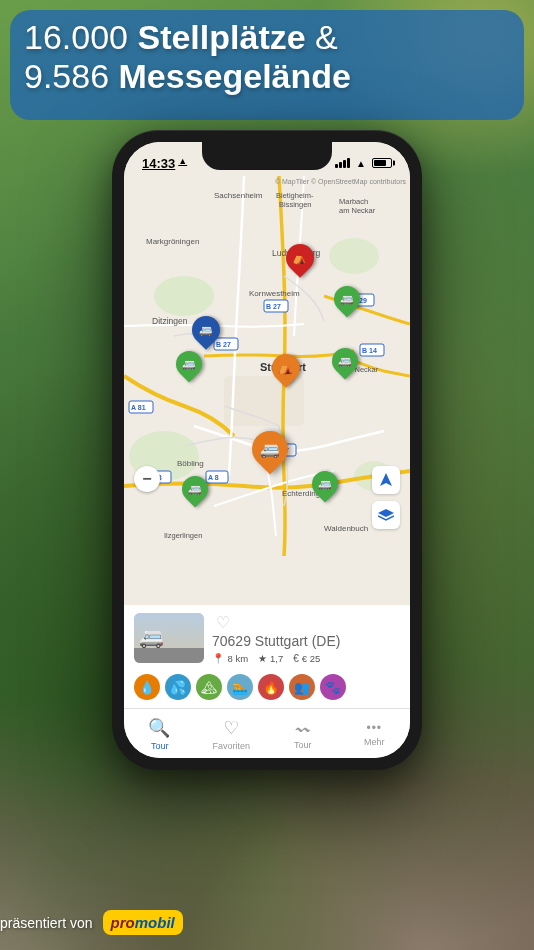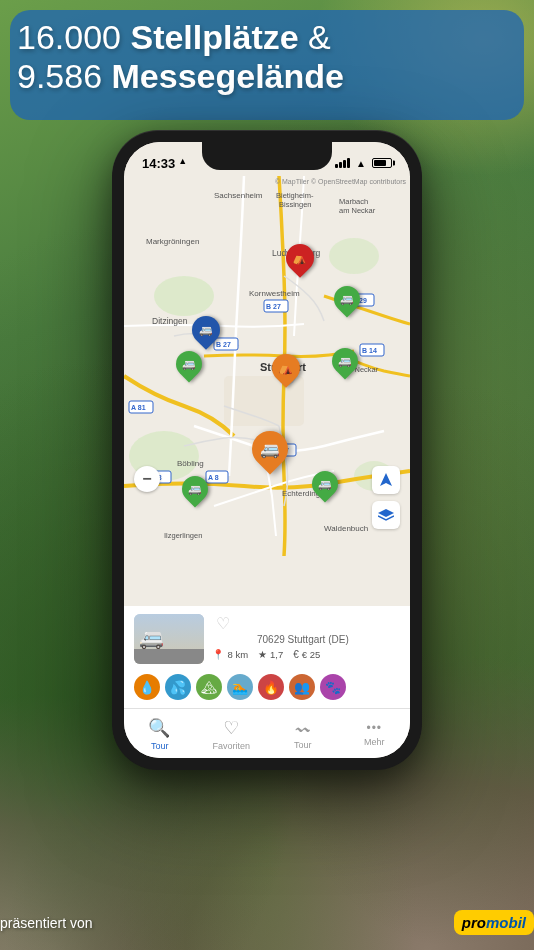--- a/index.html
+++ b/index.html
@@ -39,21 +39,21 @@
       width: 250px;
       height: 200px;
       background: radial-gradient(ellipse at 80% 20%, rgba(255,220,100,0.4) 0%, transparent 60%);
       z-index: 0;
     }
 
     
     .header-text {
       position: absolute;
       top: 18px;
-      left: 17px;
+      left: 24px;
       z-index: 10;
       line-height: 1.15;
     }
     .header-line {
       font-size: 34px;
       color: white;
       text-shadow: 1px 2px 4px rgba(0,0,0,0.3);
     }
     .header-line span.bold {
       font-weight: 800;
@@ -304,24 +304,23 @@
       color: #111;
       line-height: 1.3;
     }
     .card-heart {
       font-size: 16px;
       color: #ccc;
       margin-left: 4px;
       flex-shrink: 0;
     }
     .card-subtitle {
-      font-size: 10px;
+      font-size: 14px;
       color: #666;
       margin-top: 1px;
-      margin-left: 45px;
     }
     .card-meta {
       display: flex;
       gap: 10px;
       margin-top: 4px;
       align-items: center;
     }
     .card-meta-item {
       display: flex;
       align-items: center;
@@ -388,41 +387,41 @@
 
     
     .footer {
       position: absolute;
       bottom: 15px;
       left: 0;
       right: 0;
       z-index: 10;
       display: flex;
       align-items: center;
-      justify-content: space-between;
+      justify-content: flex-start;
       gap: 10px;
     }
     .footer-text {
       color: white;
       font-size: 14px;
       font-weight: 400;
       text-shadow: 1px 1px 3px rgba(0,0,0,0.5);
     }
     .promobil-logo {
       background: #ffcc00;
       border-radius: 8px;
       padding: 4px 8px;
       display: flex;
       align-items: center;
       gap: 0;
     }
     .promobil-pro {
       font-size: 15px;
       font-weight: 900;
-      color: #000000;
+      color: #7f1d1d;
       font-style: italic;
     }
     .promobil-mobil {
       font-size: 15px;
       font-weight: 900;
       color: #0055aa;
       font-style: italic;
     }
   </style>
 </head>
@@ -447,21 +446,21 @@
     <span class="normal">9.586 </span><span class="bold">Messegelände</span>
   </div>
 </div>
 
 <div class="phone-wrapper">
   <div class="phone">
     <div class="phone-notch"></div>
     <div class="phone-screen">
 
       <div class="status-bar">
-        <div style="display:flex;align-items:flex-start;gap:3px;">
+        <div style="display:flex;align-items:flex-start;gap:3px;text-decoration:underline;">
           <span class="status-time">14:33</span>
           <span style="font-size:9px;color:#000;">▲</span>
         </div>
         <div class="status-icons">
           <div class="signal-bars">
             <div class="signal-bar" style="height:4px;"></div>
             <div class="signal-bar" style="height:6px;"></div>
             <div class="signal-bar" style="height:8px;"></div>
             <div class="signal-bar" style="height:10px;"></div>
           </div>

